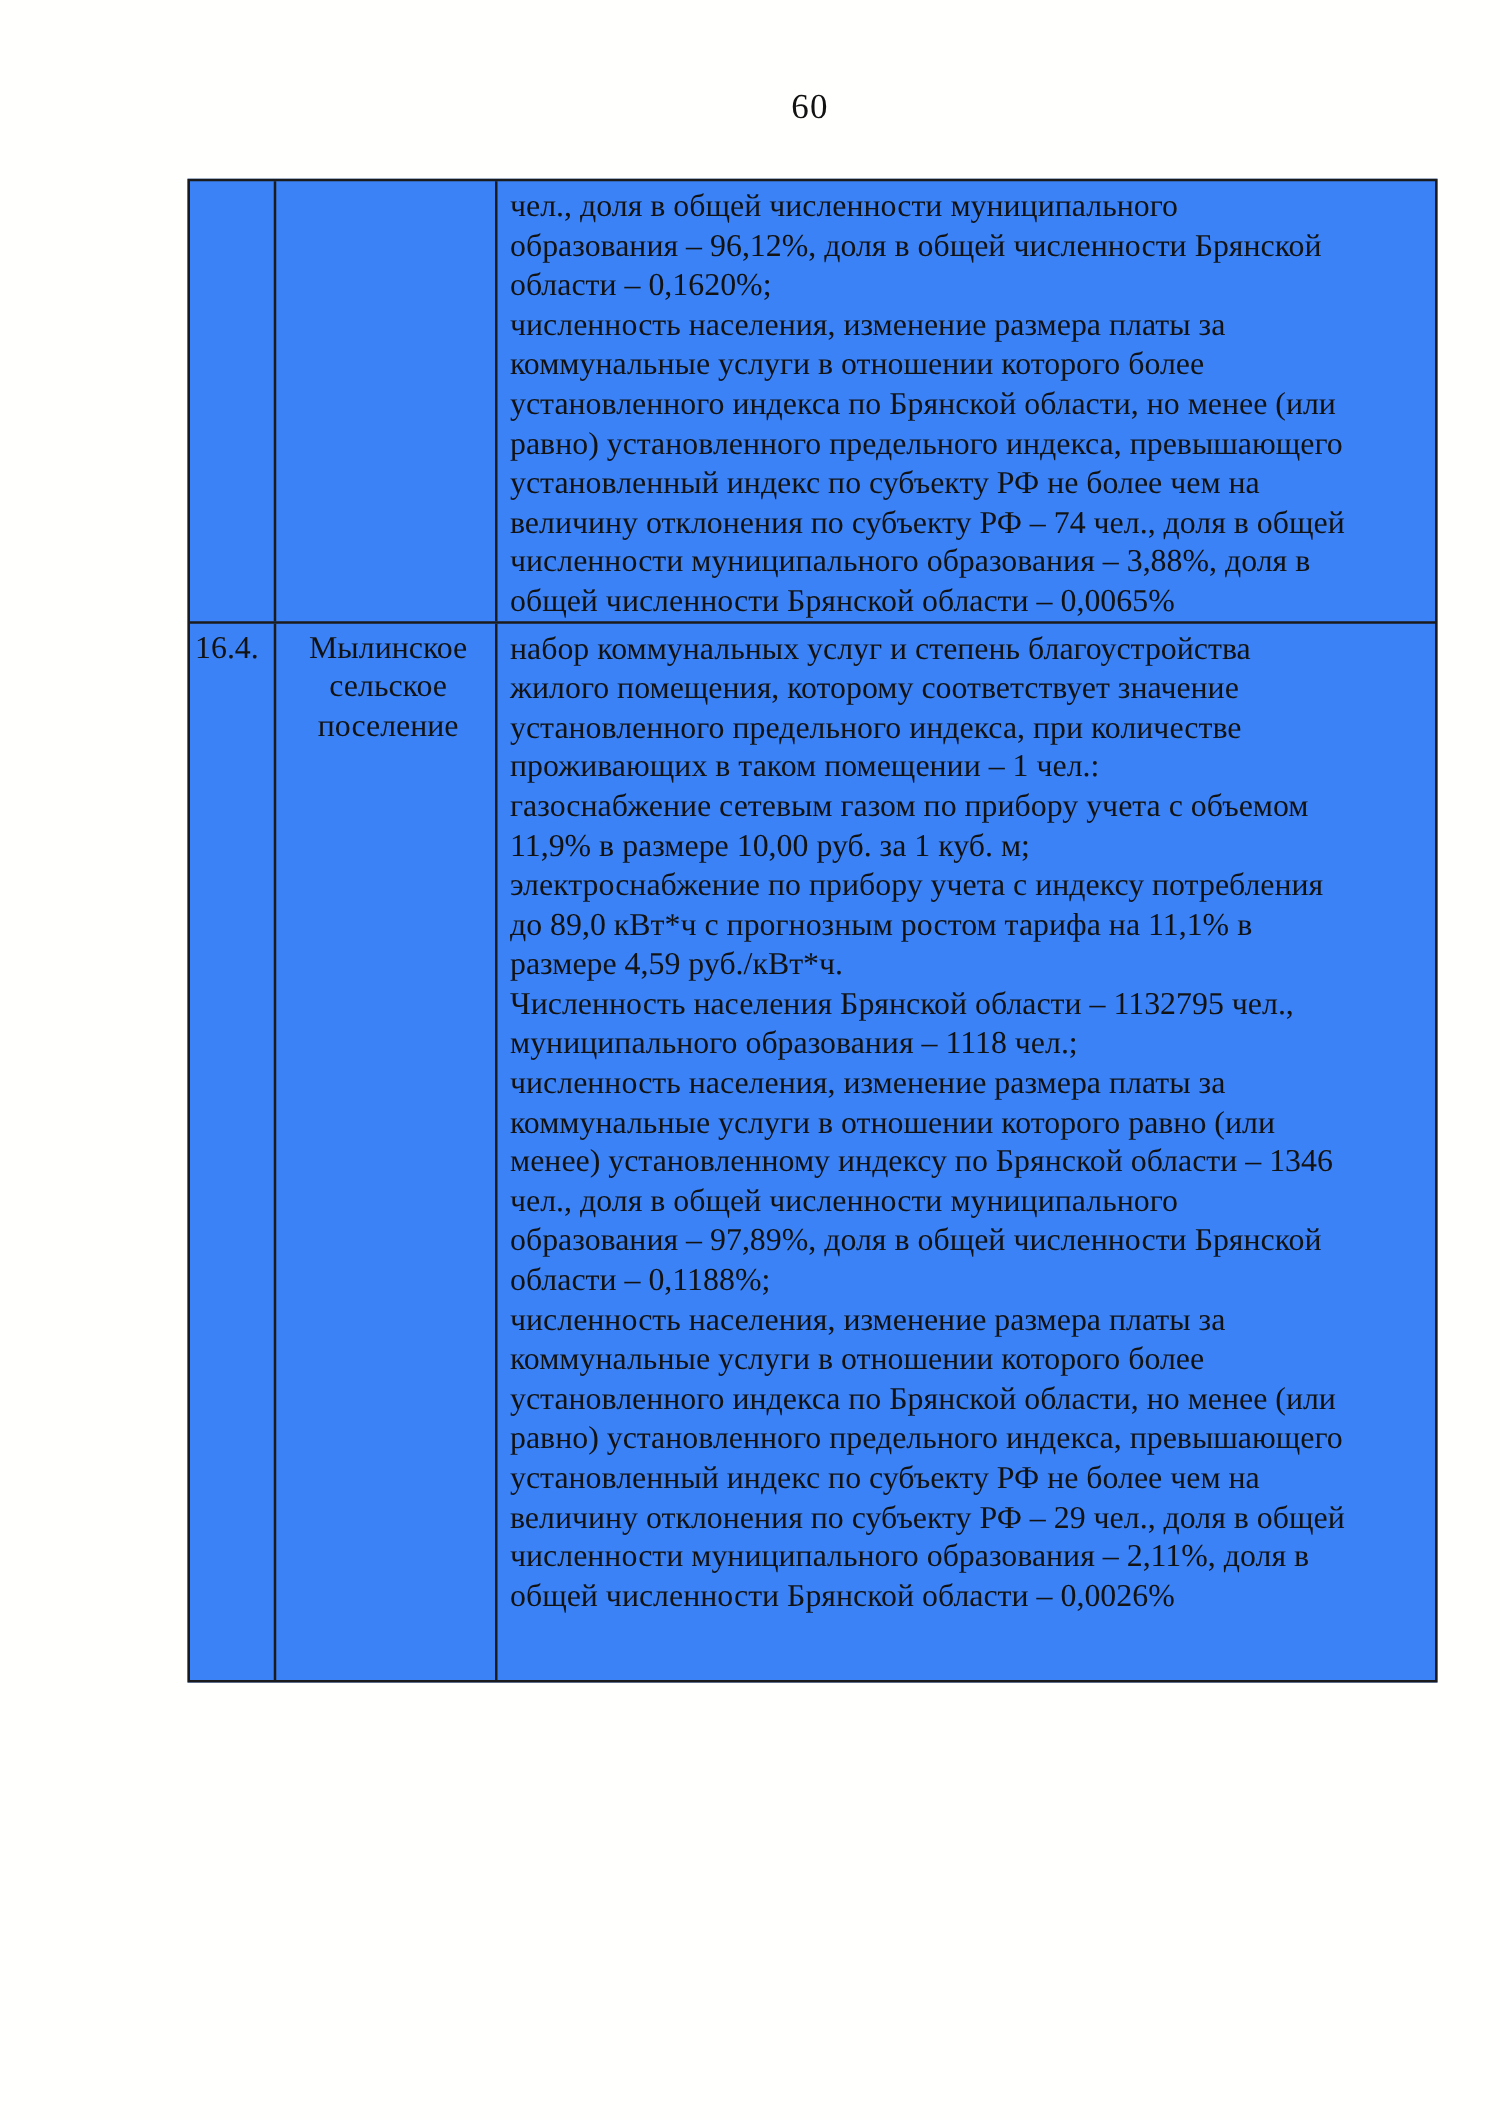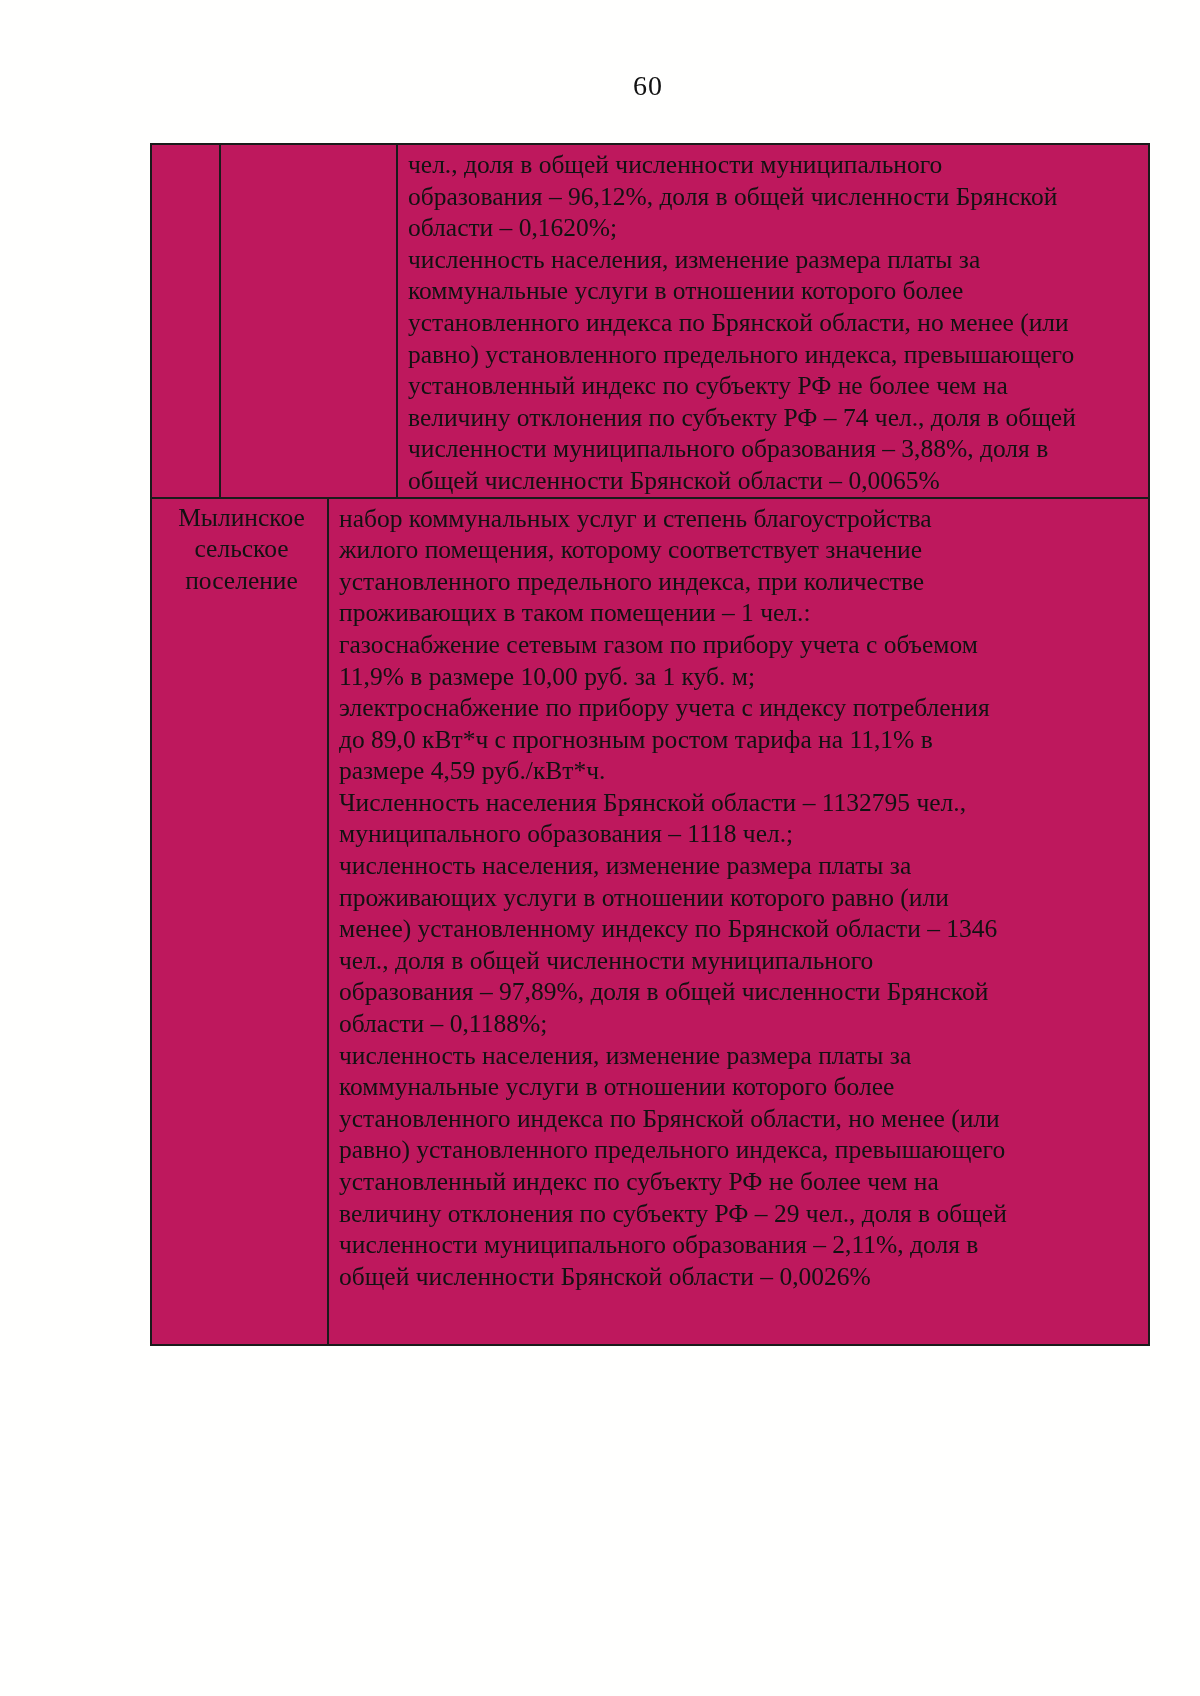--- a/index.html
+++ b/index.html
@@ -26,21 +26,21 @@
     font-size: 28px;
     letter-spacing: 1px;
   }
   .doc-table {
     position: absolute;
     left: 150px;
     top: 143px;
     width: 1000px;
     border: 2px solid #1b1b1b;
     box-sizing: border-box;
-    background: #be185d;
+    background: #3b82f6;
   }
   .trow {
     display: flex;
     align-items: stretch;
   }
   .trow.row-2 {
     border-top: 2px solid #1b1b1b;
   }
   .cell {
     box-sizing: border-box;
@@ -91,39 +91,40 @@
           <div class="line">установленного индекса по Брянской области, но менее (или</div>
           <div class="line">равно) установленного предельного индекса, превышающего</div>
           <div class="line">установленный индекс по субъекту РФ не более чем на</div>
           <div class="line">величину отклонения по субъекту РФ – 74 чел., доля в общей</div>
           <div class="line">численности муниципального образования – 3,88%, доля в</div>
           <div class="line">общей численности Брянской области – 0,0065%</div>
         </div>
     </div>
 
     <div class="trow row-2">
+      <div class="cell cell-num">16.4.</div>
       <div class="cell cell-name">
           <div class="line">Мылинское</div>
           <div class="line">сельское</div>
           <div class="line">поселение</div>
         </div>
       <div class="cell cell-content">
           <div class="line">набор коммунальных услуг и степень благоустройства</div>
           <div class="line">жилого помещения, которому соответствует значение</div>
           <div class="line">установленного предельного индекса, при количестве</div>
           <div class="line">проживающих в таком помещении – 1 чел.:</div>
           <div class="line">газоснабжение сетевым газом по прибору учета с объемом</div>
           <div class="line">11,9% в размере 10,00 руб. за 1 куб. м;</div>
           <div class="line">электроснабжение по прибору учета с индексу потребления</div>
           <div class="line">до 89,0 кВт*ч с прогнозным ростом тарифа на 11,1% в</div>
           <div class="line">размере 4,59 руб./кВт*ч.</div>
           <div class="line">Численность населения Брянской области – 1132795 чел.,</div>
           <div class="line">муниципального образования – 1118 чел.;</div>
           <div class="line">численность населения, изменение размера платы за</div>
-          <div class="line">проживающих услуги в отношении которого равно (или</div>
+          <div class="line">коммунальные услуги в отношении которого равно (или</div>
           <div class="line">менее) установленному индексу по Брянской области – 1346</div>
           <div class="line">чел., доля в общей численности муниципального</div>
           <div class="line">образования – 97,89%, доля в общей численности Брянской</div>
           <div class="line">области – 0,1188%;</div>
           <div class="line">численность населения, изменение размера платы за</div>
           <div class="line">коммунальные услуги в отношении которого более</div>
           <div class="line">установленного индекса по Брянской области, но менее (или</div>
           <div class="line">равно) установленного предельного индекса, превышающего</div>
           <div class="line">установленный индекс по субъекту РФ не более чем на</div>
           <div class="line">величину отклонения по субъекту РФ – 29 чел., доля в общей</div>

